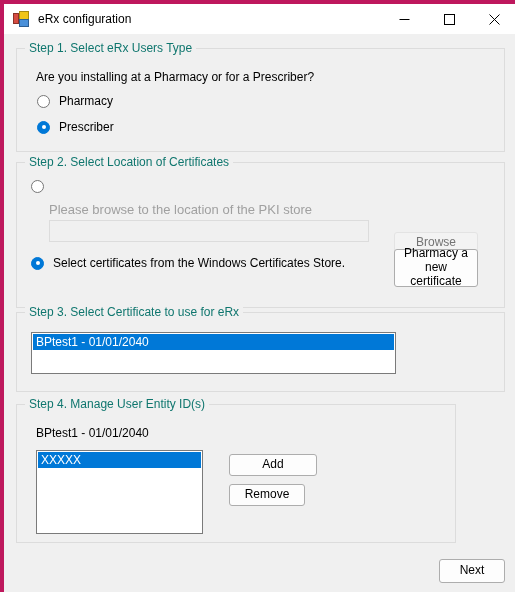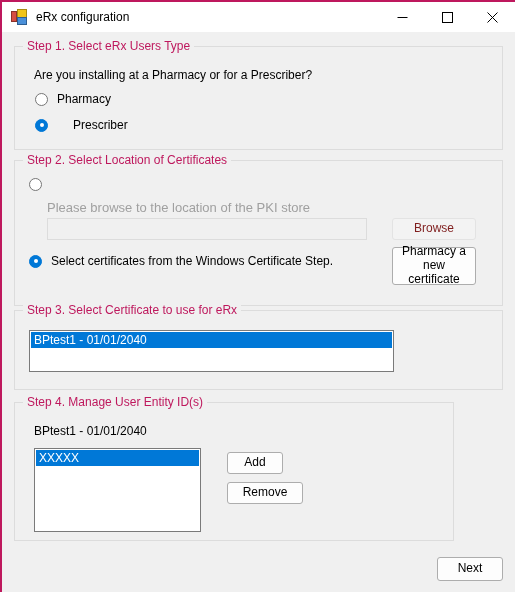--- a/index.html
+++ b/index.html
@@ -15,21 +15,21 @@
     color: #000000;
     overflow: hidden;
   }
 
   
   .window {
     position: relative;
     width: 515px;
     height: 592px;
     box-sizing: border-box;
-    border: 2px solid #be185d;
+    border: 4px solid #be185d;
     background: #f0f0f0;
   }
 
   
   .titlebar {
     position: absolute;
     left: 0; top: 0;
     width: 513px;
     height: 30px;
     background: #ffffff;
@@ -93,21 +93,21 @@
     border: 1px solid #dcdcdc;
     background: transparent;
   }
   .groupbox > .gb-title {
     position: absolute;
     top: -8px;
     left: 8px;
     background: #f0f0f0;
     padding: 0 4px;
     font-size: 12px;
-    color: #be185d;
+    color: #0f766e;
     white-space: nowrap;
   }
 
   #gb-step1 { left: 12px; top: 14px; width: 489px; height: 104px; }
   #gb-step2 { left: 12px; top: 128px; width: 489px; height: 146px; }
   #gb-step3 { left: 12px; top: 278px; width: 489px; height: 80px; }
   #gb-step4 { left: 12px; top: 370px; width: 440px; height: 139px; }
 
   
   .abs { position: absolute; white-space: nowrap; }
@@ -176,21 +176,22 @@
     text-align: center;
     line-height: 1.15;
     display: flex;
     align-items: center;
     justify-content: center;
     padding: 0;
   }
   .btn.disabled {
     border: 1px solid #e3e3e3;
     background: #f3f3f3;
-    color: #7f1d1d;
+    color: #737373;
+    margin-top: 12px;
   }
 
   
   .listbox {
     position: absolute;
     box-sizing: border-box;
     border: 1px solid #7a7a7a;
     background: #ffffff;
     overflow: hidden;
     padding: 1px;
@@ -247,42 +248,42 @@
     <div class="groupbox" id="gb-step1">
       <span class="gb-title">Step 1.  Select eRx Users Type</span>
     </div>
     <div class="abs question" style="left:32px; top:36px;">Are you installing at a Pharmacy or for a Prescriber?</div>
 
     <div class="radio" style="left:33px; top:60px;">
       <span class="dot"></span>
       <span class="rlabel">Pharmacy</span>
     </div>
 
-    <div class="radio checked" style="left:33px; top:86px;gap:16px;">
+    <div class="radio checked" style="left:33px; top:86px;">
       <span class="dot"></span>
       <span class="rlabel">Prescriber</span>
     </div>
 
     <div class="groupbox" id="gb-step2">
       <span class="gb-title">Step 2. Select Location of Certificates</span>
     </div>
 
     <div class="radio" style="left:27px; top:146px;">
       <span class="dot"></span>
     </div>
 
     <div class="abs" style="left:45px; top:168px; font-size:13px; color:#a0a0a0;">Please browse to the location of the PKI store</div>
 
     <input class="textbox" type="text" readonly="" disabled="" style="left: 45px; top: 186px; width: 320px; height: 22px;" value="">
 
     <button class="btn disabled" style="left:390px; top:186px; width:84px; height:22px;">Browse</button>
 
     <div class="radio checked" style="left:27px; top:222px;">
       <span class="dot"></span>
-      <span class="rlabel">Select certificates from the Windows Certificate Step.</span>
+      <span class="rlabel">Select certificates from the Windows Certificates Store.</span>
     </div>
 
     <button class="btn" style="left:390px; top:215px; width:84px; height:38px; flex-direction:column;">
       <span>Pharmacy a new</span>
       <span>certificate</span>
     </button>
 
     <div class="groupbox" id="gb-step3">
       <span class="gb-title">Step 3. Select Certificate to use for eRx</span>
     </div>
@@ -294,20 +295,20 @@
     <div class="groupbox" id="gb-step4">
       <span class="gb-title">Step 4. Manage User Entity ID(s)</span>
     </div>
 
     <div class="abs plain-label" style="left:32px; top:392px;">BPtest1 - 01/01/2040</div>
 
     <div class="listbox" style="left:32px; top:416px; width:167px; height:84px;">
       <div class="listitem selected">XXXXX</div>
     </div>
 
-    <button class="btn" style="left:225px; top:420px; width:56px; height:22px;">Add</button>
+    <button class="btn" style="left:225px; top:420px; width:88px; height:22px;">Add</button>
 
     <button class="btn" style="left:435px; top:525px; width:66px; height:24px;">Next</button>
 
     <button class="btn" style="left:225px; top:450px; width:76px; height:22px;">Remove</button>
 
   </div>
 </div>
 
 </body></html>

